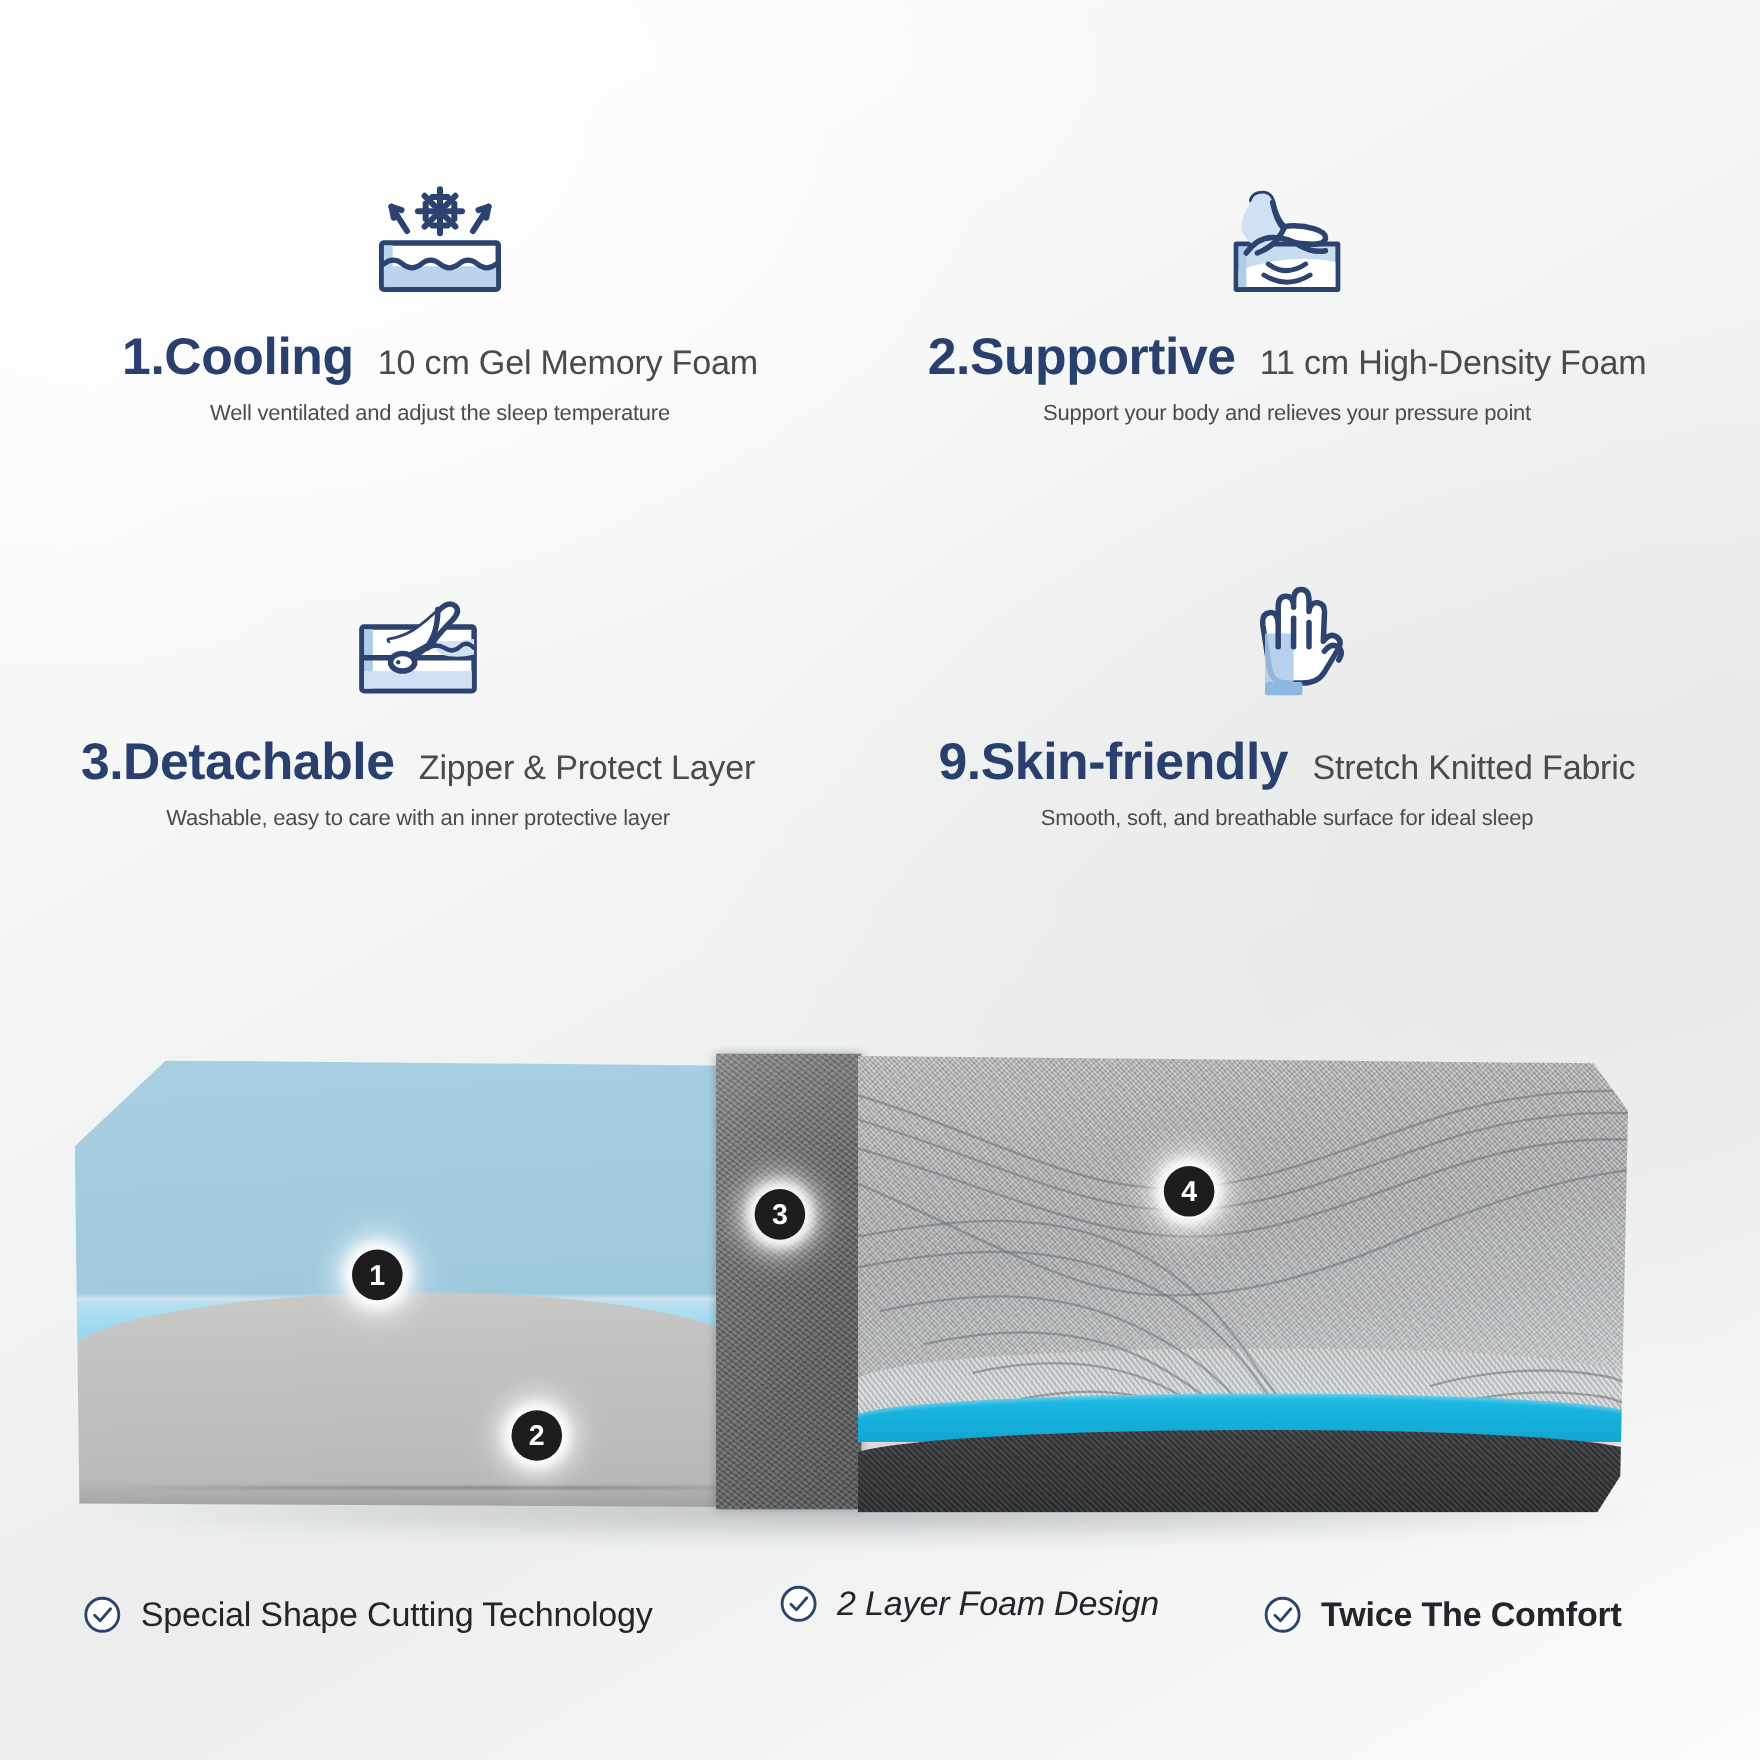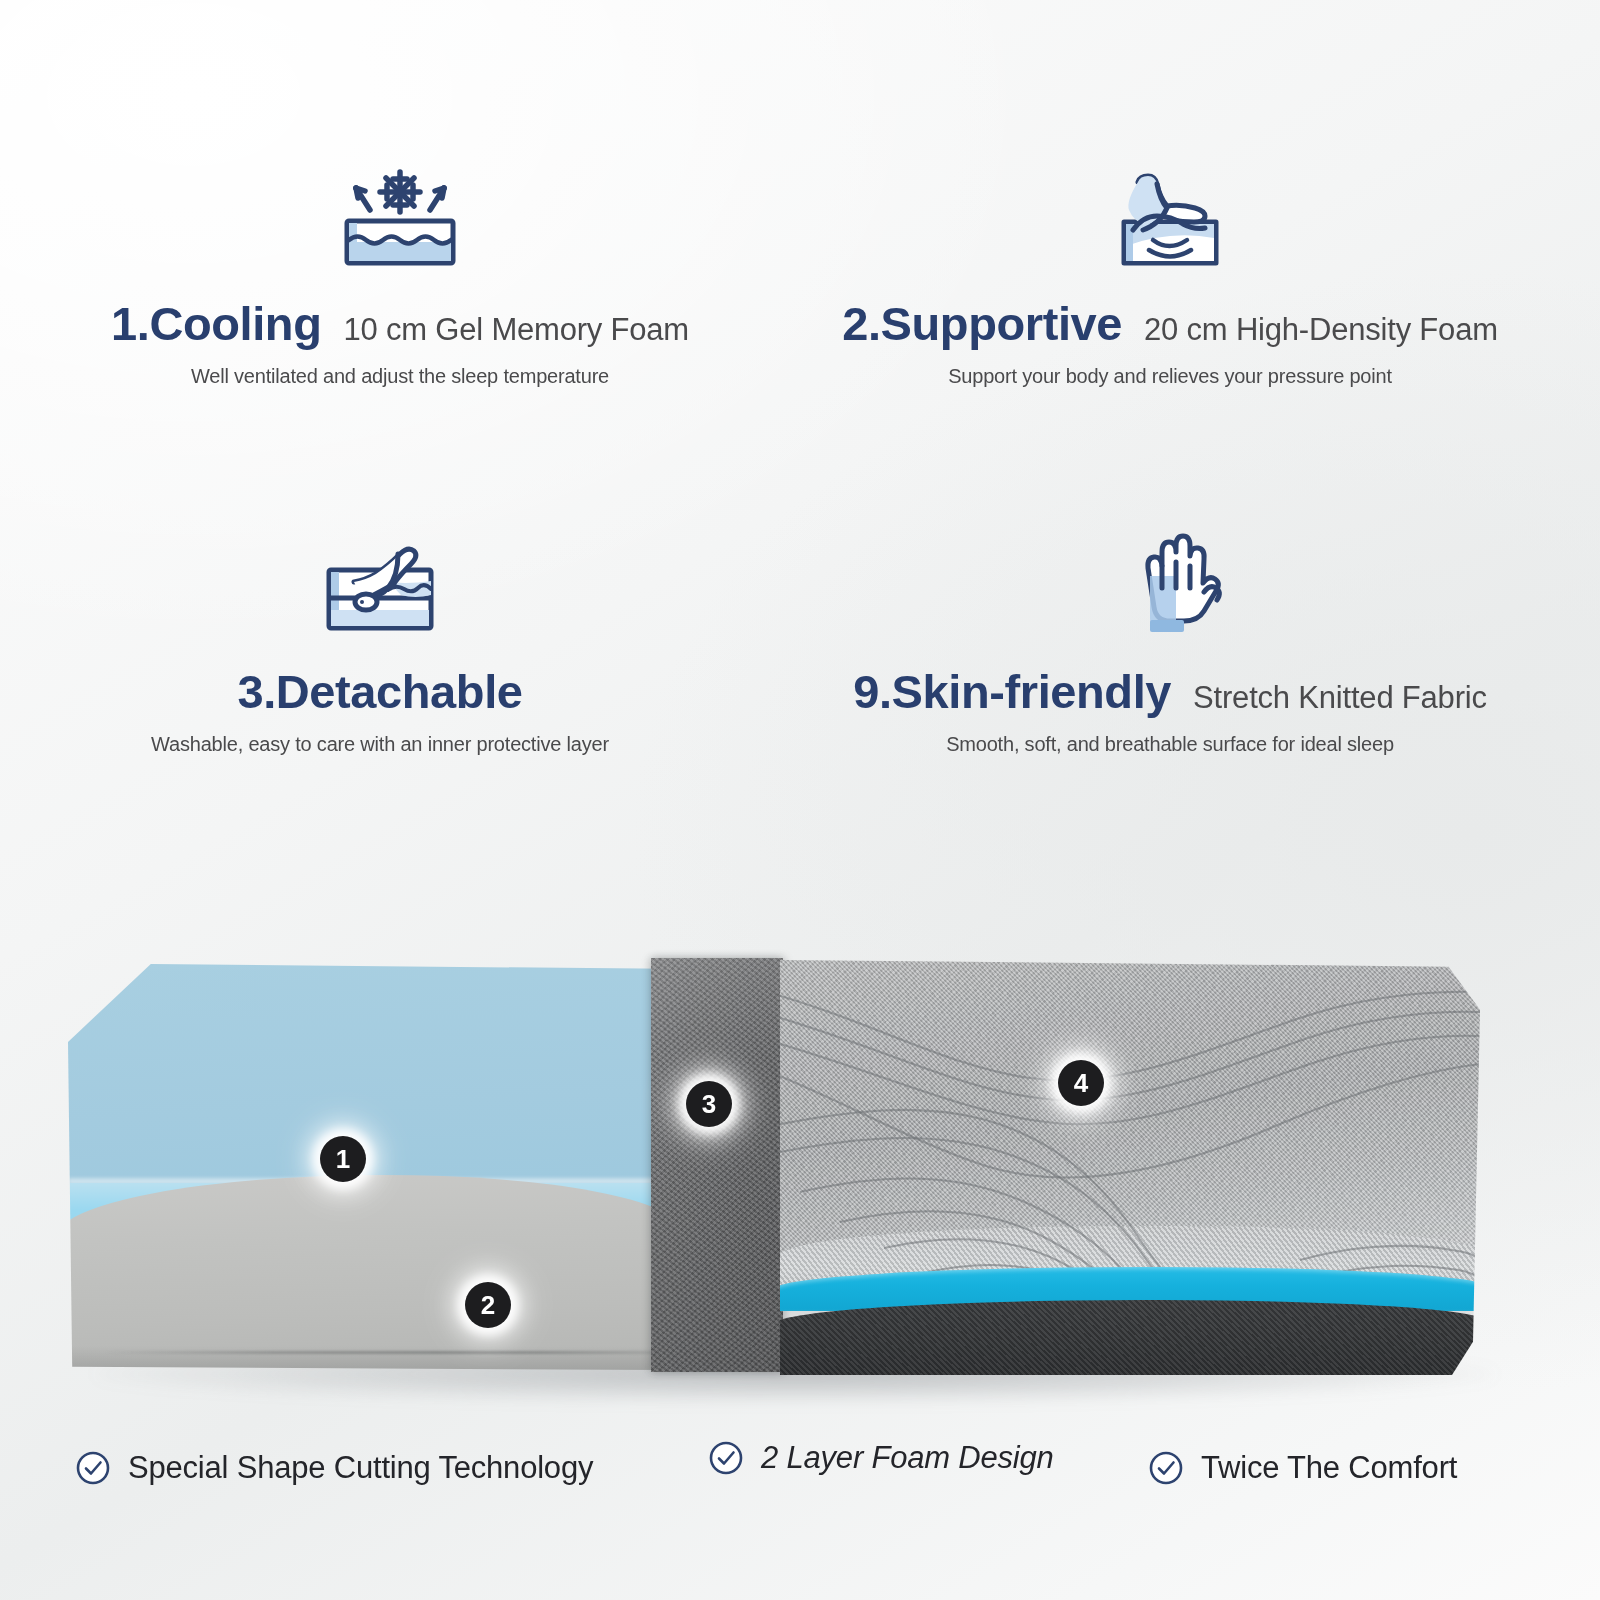--- a/index.html
+++ b/index.html
@@ -269,21 +269,21 @@
     height: 90px;
   }
   .bullet {
     position: absolute;
     display: flex;
     align-items: center;
     white-space: nowrap;
   }
   .bullet.p1 { left: 75px;   top: 10px; }
   .bullet.p2 { left: 708px;  top: 0; font-style: italic; }
-  .bullet.p3 { left: 1148px; top: 10px; }
+  .bullet.p3 { left: 1148px; top: 10px; font-weight: bold; }
   .bullet-label {
     font-size: 31px;
     color: #24252a;
     margin-left: 17px;
     letter-spacing: -0.2px;
   }
   .check-icon { flex: none; display: block; }
 </style>
 </head>
 <body>
@@ -336,21 +336,21 @@
           <path d="M38 18 q 2 -6 10 -6 q 7 0 9 8 q 3 14 10 22 q 14 -2 28 2 q 10 3 10 8 q 0 6 -11 6 q -12 0 -22 -2" fill="#ffffff" stroke="#2d436f" stroke-width="5" stroke-linejoin="round" stroke-linecap="round"></path>
           <path d="M38 18 q 2 -6 10 -6 q 7 0 9 8 q 3 14 10 22 q -6 14 -22 20 q -12 -6 -16 -16 q -3 -9 9 -28 Z" fill="#cfe1f3"></path>
           <path d="M57 20 q 3 16 10 24 q -7 16 -24 22" fill="none" stroke="#2d436f" stroke-width="5" stroke-linecap="round"></path>
           <path d="M33 66 q 10 -14 24 -14 q 14 0 26 8 q 11 6 22 4" fill="none" stroke="#2d436f" stroke-width="5" stroke-linecap="round"></path>
           <path d="M53 76 q 16 12 34 0" fill="none" stroke="#2d436f" stroke-width="4.5" stroke-linecap="round"></path>
           <path d="M49 86 q 21 13 42 0" fill="none" stroke="#2d436f" stroke-width="4.5" stroke-linecap="round"></path>
         </svg>
       </div>
       <div class="feat-title-row">
         <span class="feat-num">2.Supportive</span>
-        <span class="feat-sub">20 cm High-Density Foam</span>
+        <span class="feat-sub">11 cm High-Density Foam</span>
       </div>
       <div class="feat-desc">Support your body and relieves your pressure point</div>
     </div>
 
     <div class="feature f3">
       <div class="icon-wrap">
         <svg width="140" height="104" viewBox="0 0 140 104">
           <rect x="19" y="38" width="102" height="58" rx="2" fill="#ffffff" stroke="#2d436f" stroke-width="5"></rect>
           <rect x="21" y="40" width="8" height="54" fill="#aecbe8"></rect>
           <rect x="21" y="78" width="98" height="16" fill="#cfe1f3"></rect>
@@ -360,20 +360,21 @@
           <path d="M44 50 q 12 -2 22 -8 q 12 -8 24 -20 q 8 -8 14 -3 q 5 5 -3 13 q -10 10 -16 18" fill="#ffffff" stroke="#2d436f" stroke-width="5" stroke-linejoin="round" stroke-linecap="round"></path>
           <path d="M44 50 q 12 -2 22 -8 q 12 -8 24 -20 q -4 22 -14 34 q -10 10 -26 6 Z" fill="#ffffff"></path>
           <path d="M88 22 q 0 22 -10 34 q -7 8 -18 9" fill="none" stroke="#2d436f" stroke-width="5" stroke-linecap="round"></path>
           <path d="M84 52 q -14 8 -26 14" fill="none" stroke="#2d436f" stroke-width="5" stroke-linecap="round"></path>
           <ellipse cx="56" cy="70" rx="11" ry="8" fill="#ffffff" stroke="#2d436f" stroke-width="5"></ellipse>
           <circle cx="52" cy="70" r="2" fill="#2d436f"></circle>
         </svg>
       </div>
       <div class="feat-title-row">
         <span class="feat-num">3.Detachable</span>
+        <span class="feat-sub">Zipper &amp; Protect Layer</span>
       </div>
       <div class="feat-desc">Washable, easy to care with an inner protective layer</div>
     </div>
 
     <div class="feature f4">
       <div class="icon-wrap">
         <svg width="140" height="104" viewBox="0 0 140 104">
           <path d="M48 36 q -1 -10 6 -11 q 7 -1 8 9 l 0 -14 q 0 -10 7 -10 q 7 0 7 10 l 0 -6 q 0 -10 7 -10 q 7 0 7 10 l 0 10 q 1 -9 8 -8 q 7 1 6 11 l -1 24 q 6 -8 12 -4 q 6 4 1 12 l -12 20 q -6 10 -20 10 l -14 0 q -14 0 -16 -14 l -6 -39 Z" fill="#ffffff" stroke="#2d436f" stroke-width="5" stroke-linejoin="round" stroke-linecap="round"></path>
           <path d="M50 44 l 0 42 q 0 14 12 14 l 14 0 l 0 -56 Z" fill="#a9c9ea" opacity="0.85"></path>
           <line x1="62" y1="34" x2="62" y2="56" stroke="#2d436f" stroke-width="5" stroke-linecap="round"></line>

